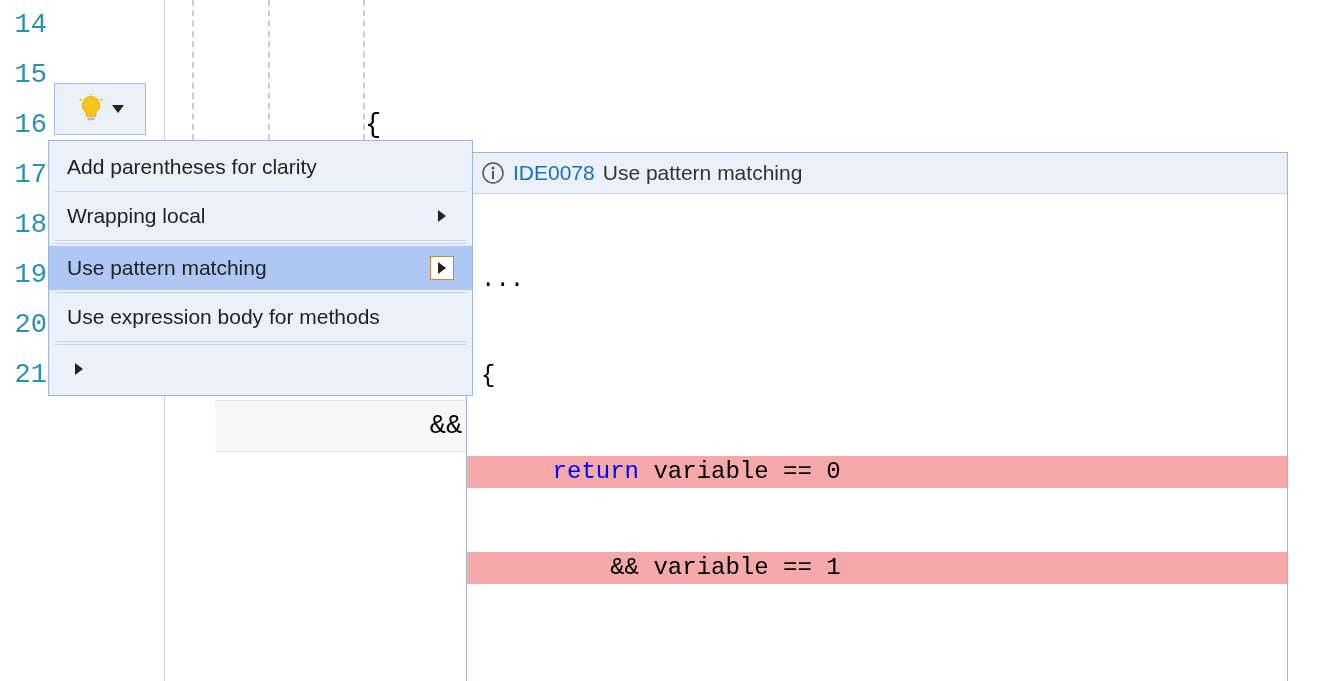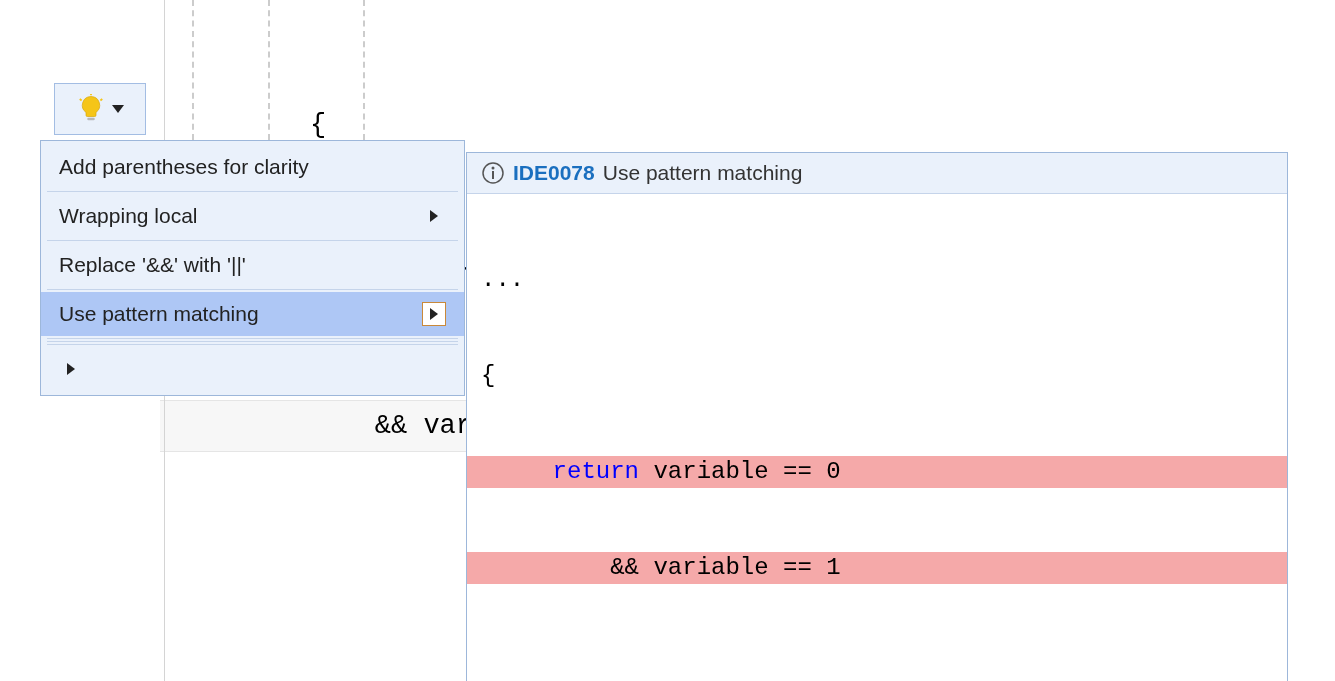--- a/index.html
+++ b/index.html
@@ -70,21 +70,21 @@
       justify-content: center;
       gap: 6px;
       z-index: 10;
     }
     .bulb-svg { width: 30px; height: 30px; }
     .caret { width:0; height:0; border-left:6px solid transparent; border-right:6px solid transparent; border-top:8px solid #222; }
 
     .quickfix-menu {
       position: absolute;
       top: 140px;
-      left: 40px;
+      left: 48px;
       width: 425px;
       background: #eaf1fb;
       border: 1px solid #9db7da;
       padding: 4px 0;
       z-index: 20;
     }
     .menu-item {
       display: flex;
       align-items: center;
       justify-content: space-between;
@@ -116,38 +116,48 @@
     }
     .preview-header {
       padding: 8px 14px;
       display: flex;
       align-items: center;
       gap: 8px;
       background: #eaf1fb;
       border-bottom: 1px solid #c5d4ea;
     }
     .info-icon-svg { width: 24px; height: 24px; flex-shrink:0; }
-    .diag-code { color: #1a6fbf; font-weight: bold; }
+    .diag-code { color: #1a6fbf; }
     .diag-msg { color: #333; }
     .diff-body {
       background: #fff;
       font-family: Consolas, "Courier New", monospace;
       font-size: 24px;
       line-height: 32px;
       padding: 6px 0;
       white-space: pre;
     }
     .diff-line { padding: 0 14px; }
     .diff-del { background: #f5a9a9; padding: 0 28px; }
     .diff-kw { color: #0000ff; }
   </style>
 </head>
 <body>
 
 <div class="code-area">
+  <div class="gutter">
+    <div class="gutter-line">14</div>
+    <div class="gutter-line">15</div>
+    <div class="gutter-line">16</div>
+    <div class="gutter-line">17</div>
+    <div class="gutter-line">18</div>
+    <div class="gutter-line">19</div>
+    <div class="gutter-line">20</div>
+    <div class="gutter-line">21</div>
+  </div>
   <div class="code-lines">
     <div class="code-line brace">{</div>
     <div class="code-line"><span class="kw">return</span><span> variable == 0</span></div>
     <div class="code-line highlight-bg">    &amp;&amp; variable == 1</div>
   </div>
 </div>
 <div class="separator-line"></div>
 <div class="dotted1"></div>
 <div class="dotted2"></div>
 <div class="dotted3"></div>
@@ -168,31 +178,31 @@
     <span>Add parentheses for clarity</span>
   </div>
   <div class="menu-sep"></div>
   <div class="menu-item">
     <span>Wrapping local</span>
     <span class="submenu-arrow-box">
         <span class="submenu-arrow"></span>
       </span>
   </div>
   <div class="menu-sep"></div>
-  <div class="menu-item">
-    <span>Replace '&amp;&amp;' with '||'</span>
-  </div>
   <div class="menu-sep"></div>
   <div class="menu-item selected">
     <span>Use pattern matching</span>
     <span class="submenu-arrow-box">
         <span class="submenu-arrow"></span>
       </span>
   </div>
   <div class="menu-sep"></div>
+  <div class="menu-item">
+    <span>Use expression body for methods</span>
+  </div>
   <div class="menu-sep"></div>
   <div class="menu-sep"></div>
   <div class="menu-item">
     <span class="submenu-arrow-box">
         <span class="submenu-arrow"></span>
       </span>
   </div>
 </div>
 
 <div class="preview-panel">

